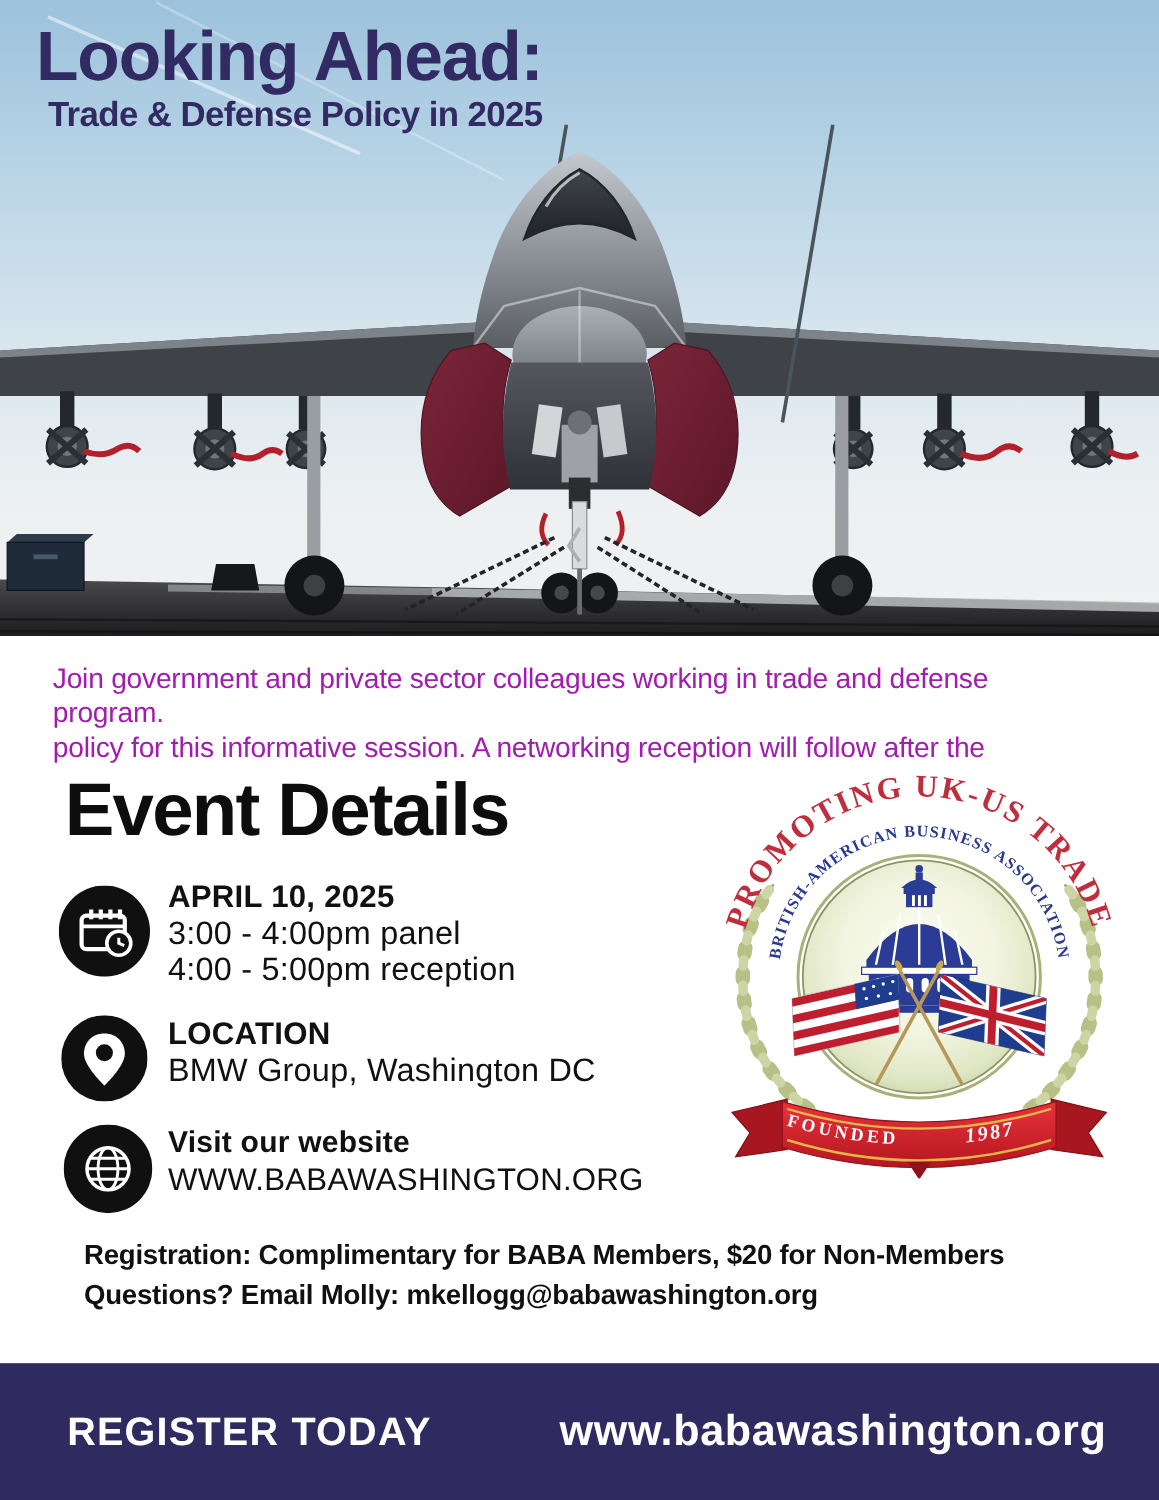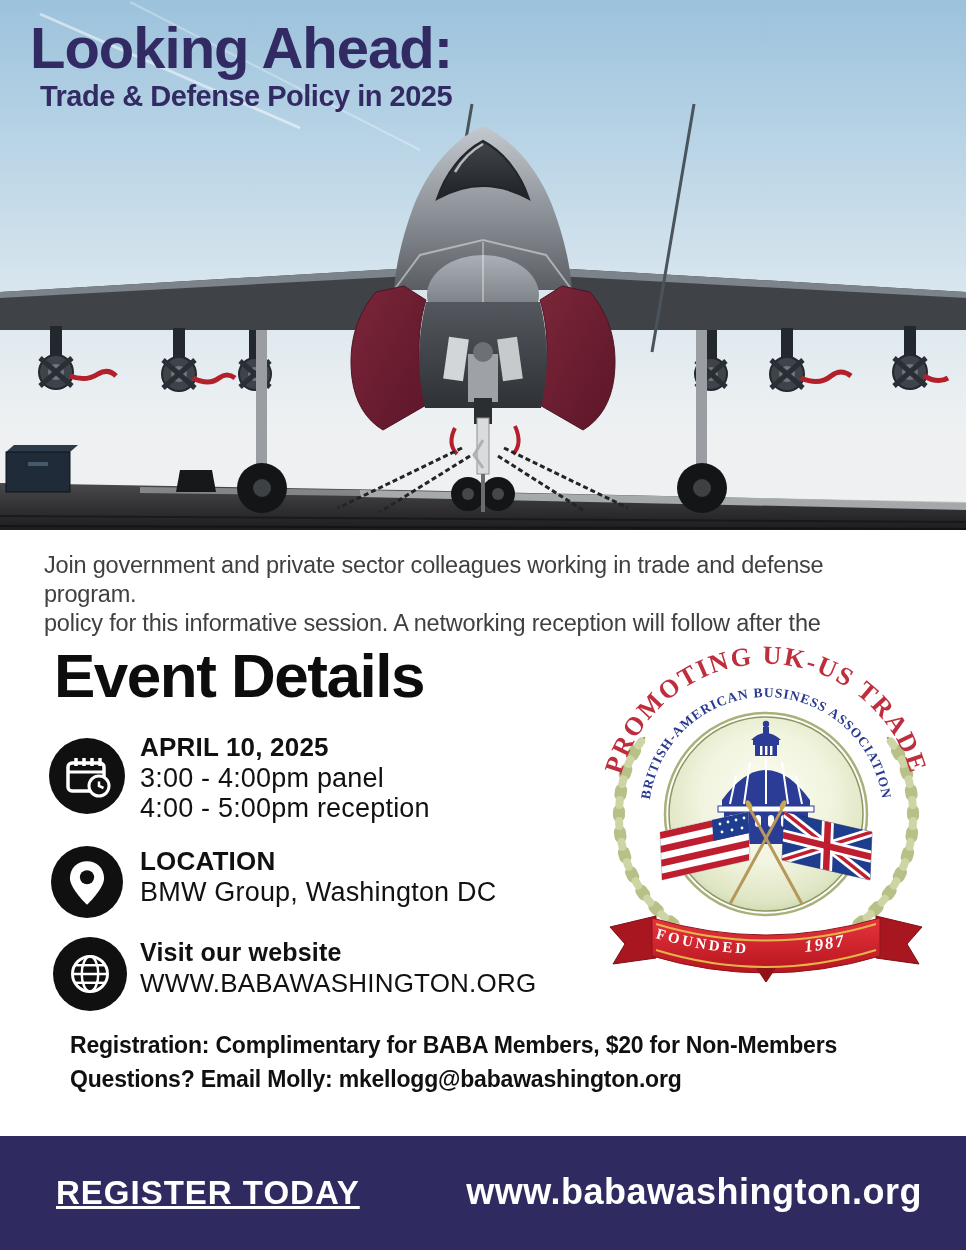--- a/index.html
+++ b/index.html
@@ -17,21 +17,21 @@
     font-size:58px; font-weight:700; letter-spacing:-1px;
     color:#322a63; line-height:1.04;
   }
   .hero-title .t2 {
     font-size:29px; font-weight:700; letter-spacing:-0.5px;
     color:#322a63; margin-top:2px;text-align:right;
   }
   
   .intro {
     position:absolute; left:44px; top:551px; width:900px;
-    font-size:23.5px; line-height:29px; color:#404040; letter-spacing:-0.2px;
+    font-size:23.5px; line-height:29px; color:#a21caf; letter-spacing:-0.2px;
   }
   
   .event-heading {
     position:absolute; left:54px; top:640px;
     font-size:62px; font-weight:700; letter-spacing:-1.5px; color:#0d0d0d;
   }
   .detail-icon { position:absolute; width:76px; height:76px; }
   .icon-date     { left:49px;  top:738px; }
   .icon-location { left:51px;  top:846px; width:72px; height:72px; }
   .icon-globe    { left:53px;  top:937px; width:74px; height:74px; }
@@ -50,21 +50,21 @@
   }
   
   .logo { position:absolute; left:598px; top:636px; width:336px; height:346px; }
   
   .footer {
     position:absolute; left:0; bottom:0; width:966px; height:114px;
     background:#2f2b61;
   }
   .footer .cta {
     position:absolute; left:56px; top:38px;
-    color:#ffffff; font-size:33px; font-weight:600; letter-spacing:1px;text-decoration:underline;
+    color:#ffffff; font-size:33px; font-weight:600; letter-spacing:1px;
   }
   .footer .url {
     position:absolute; right:44px; top:35px;
     color:#ffffff; font-size:36px; font-weight:600; letter-spacing:0.5px;
   }
 </style>
 </head>
 <body>
 
 <div class="page">

